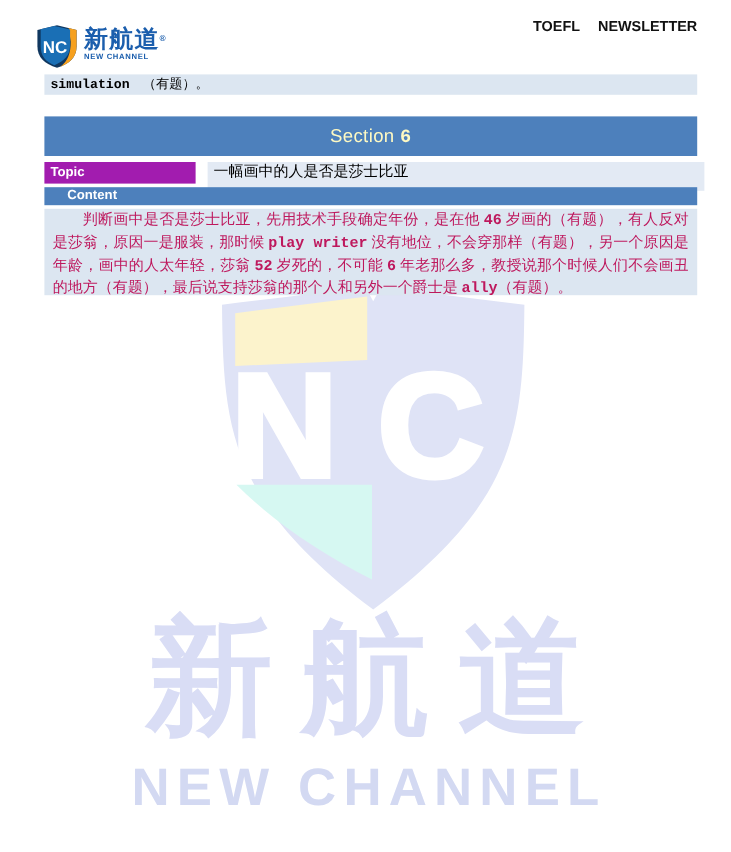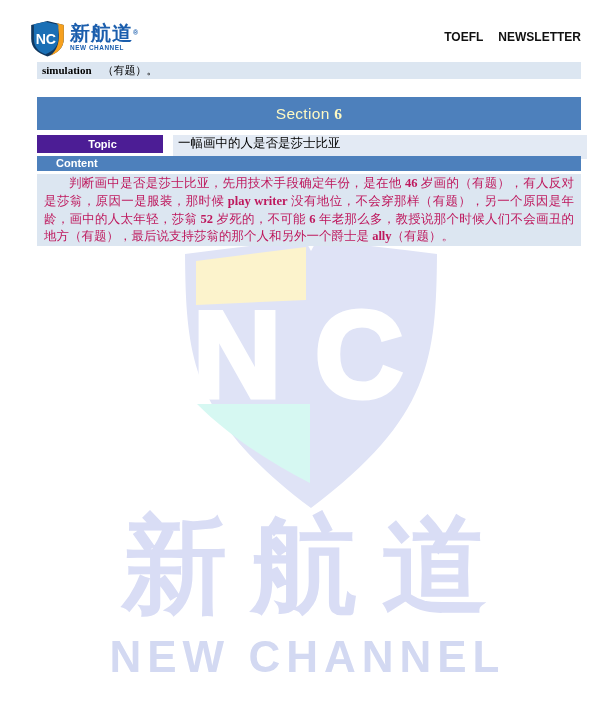--- a/index.html
+++ b/index.html
@@ -8,56 +8,56 @@
     overflow:hidden; font-family:"Liberation Sans","DejaVu Sans",sans-serif;
   }
   
   .logo { position:absolute; left:29px; top:20px; display:flex; align-items:flex-start; z-index:3; }
   .logo-shield { width:37px; height:37px; }
   .logo-text { margin-left:4px; padding-top:3px; }
   .logo-cn { font-size:20px; font-weight:bold; color:#1b5ead; letter-spacing:1px; line-height:20px; }
   .logo-reg { font-size:7px; vertical-align:top; color:#1b5ead; font-weight:bold; }
   .logo-en { font-size:6.4px; font-weight:bold; color:#1b5ead; letter-spacing:0.55px; margin-top:1px; }
   .masthead {
-    position:absolute; top:30px; right:28px; font-size:12px; font-weight:bold;
+    position:absolute; top:15px; right:28px; font-size:12px; font-weight:bold;
     color:#111; z-index:3;
   }
   .masthead .w2 { margin-left:15px; }
   
   .row { position:absolute; left:37px; width:544px; box-sizing:border-box; z-index:2; }
   .sim-row {
     top:62px; height:17px; background:#dce6f1; font-size:11px; color:#000;
     line-height:17px; padding-left:5px;
     font-family:"Liberation Serif","DejaVu Serif",serif;
   }
   .section-bar {
     top:97px; height:33px; background:#4d80bc; color:#fef9c3; text-align:center;
     font-size:15.5px; line-height:33px; letter-spacing:0.3px;
   }
   .topic-row { top:135px; height:18px; }
   .topic-label {
-    position:absolute; left:0; top:0; width:126px; height:18px; background:#4c1d95;
+    position:absolute; left:0; top:0; width:126px; height:18px; background:#a21caf;
     color:#ffffff; font-size:11px; font-weight:bold; line-height:18px;
-    padding-left:5px; box-sizing:border-box;text-align:center;
+    padding-left:5px; box-sizing:border-box;
   }
   .topic-value {
     position:absolute; left:136px; top:0; width:414px; height:24px; background:#e3eaf4;
     color:#000; font-size:12.5px; line-height:18px; padding-left:5px; box-sizing:border-box;
     font-family:Liberation Mono, monospace;
   }
   .content-header {
     top:156px; height:15px; background:#4d80bc; color:#ffffff; font-size:11px;
     font-weight:bold; line-height:15px; padding-left:19px;
   }
   .content-body {
     top:174px; height:72px; background:#dce6f1; color:#be185d;
     font-size:12.5px; line-height:17.8px; text-align:justify; text-indent:2em;
     padding:1px 7px 0 7px; font-family:"Liberation Serif","DejaVu Serif",serif;
   }
-  .seg-b { font-weight:bold; font-family:Liberation Serif, serif; }
+  .seg-b { font-weight:bold; font-family:Liberation Mono, monospace; }
   
   .wm { position:absolute; z-index:1; pointer-events:none; }
   .wm-shield { left:181px; top:240px; width:260px; height:272px; }
   .wm-cn {
     left:0; top:510px; width:609px; text-align:center; font-size:106px; font-weight:bold;
     color:#d9ddf5; letter-spacing:24px; padding-left:24px; box-sizing:border-box;
     line-height:110px; font-family:"Liberation Sans","DejaVu Sans",sans-serif;
   }
   .wm-en {
     left:0; top:632px; width:609px; text-align:center; font-size:44px; font-weight:bold;

